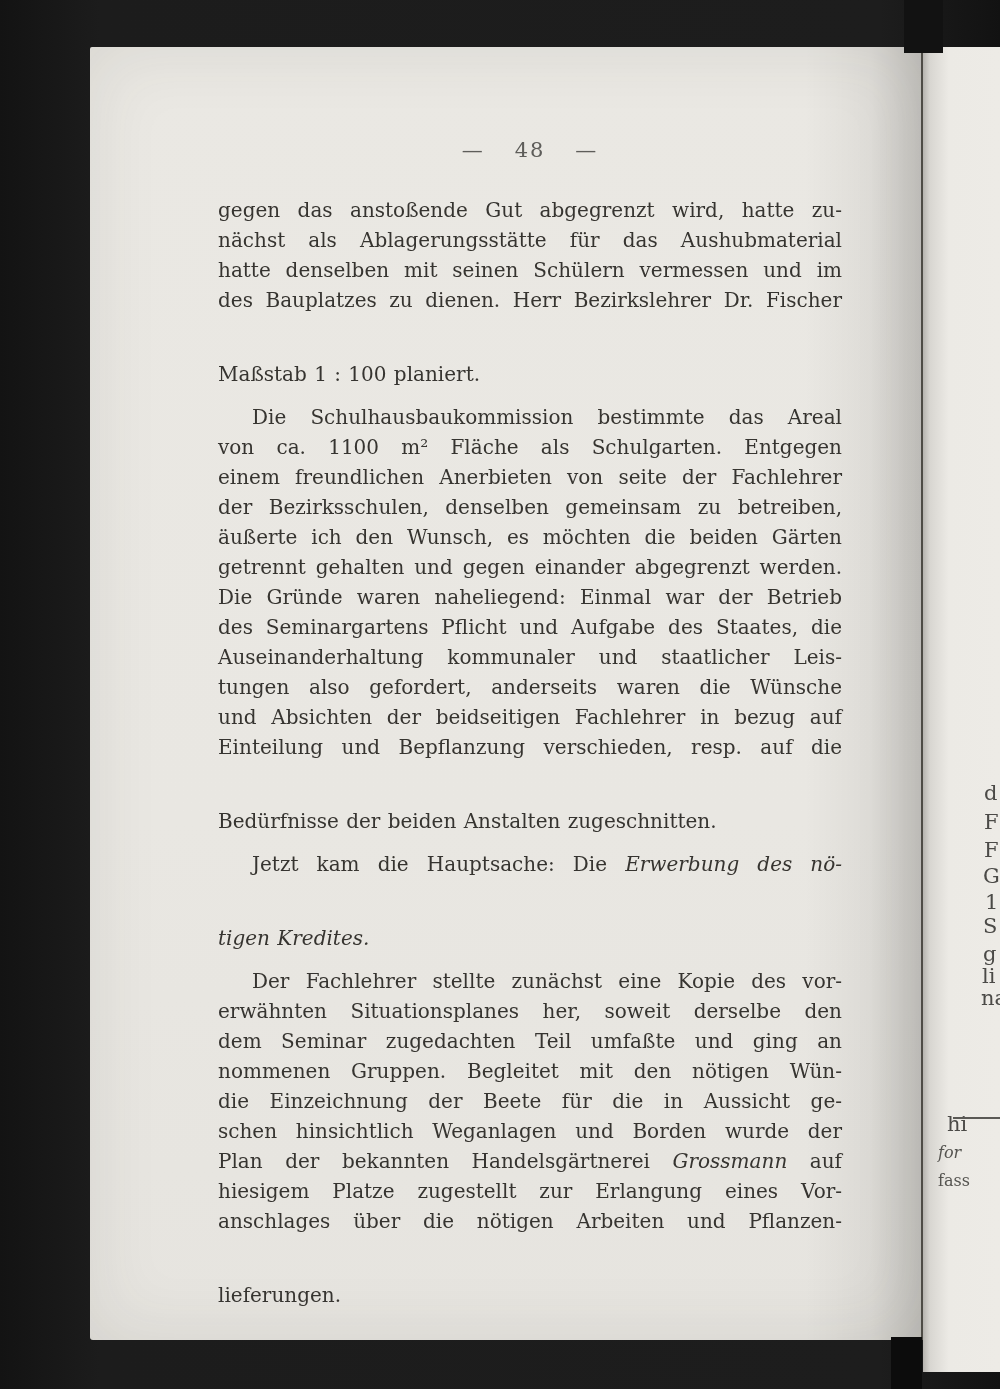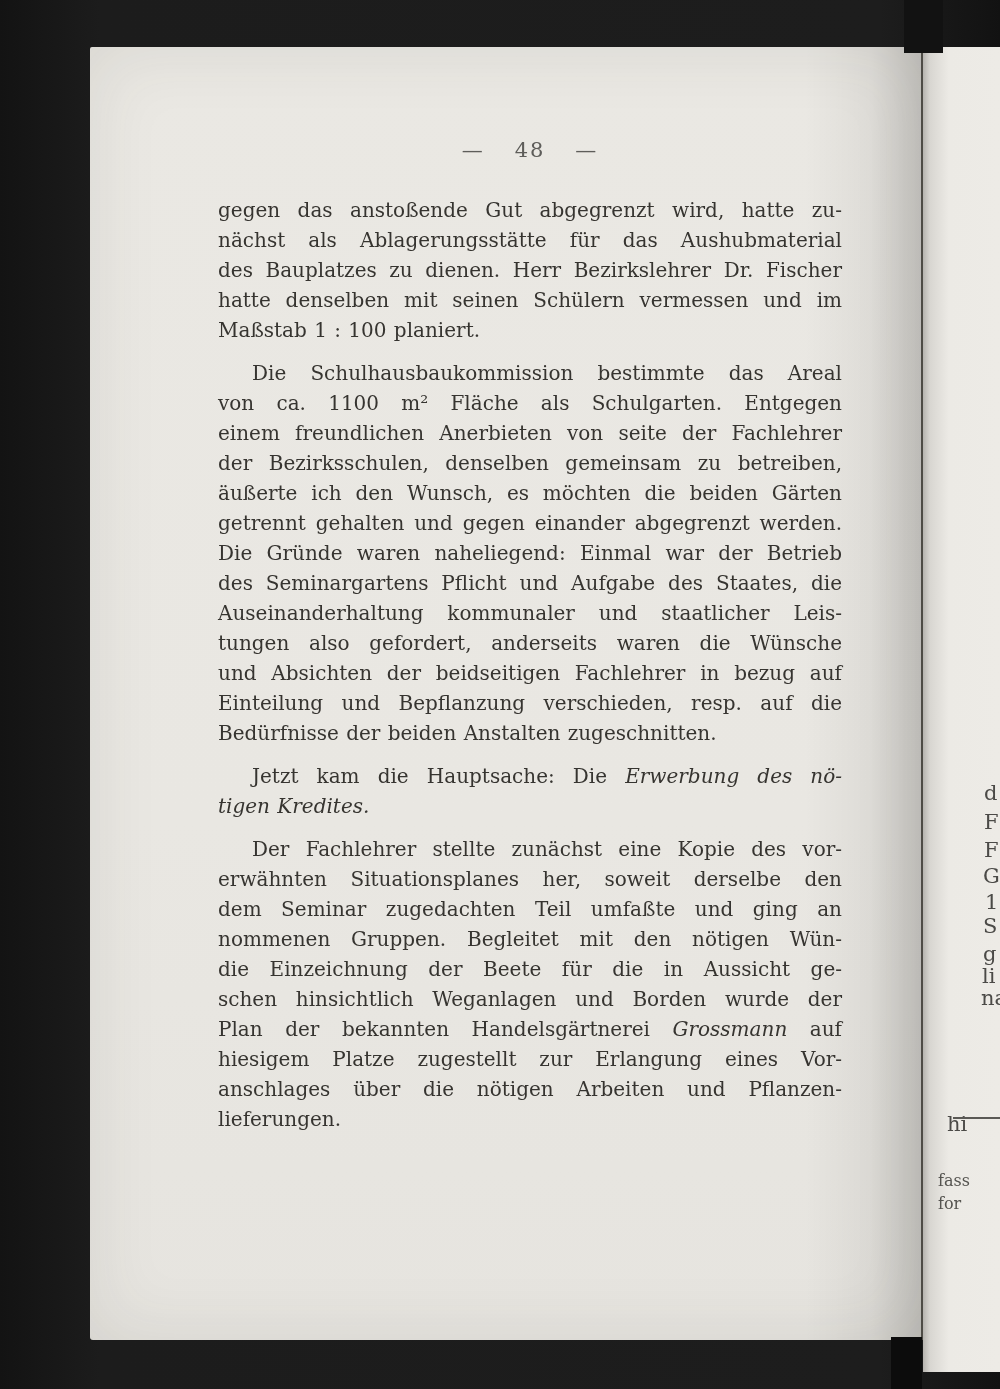--- a/index.html
+++ b/index.html
@@ -85,21 +85,21 @@
   .para { margin: 0 0 0 0; }
   .para + .para { margin-top: 13px; }
   .line {
     font-size: 20px;
     line-height: 30px;
     text-align: justify;
     text-align-last: justify;
     white-space: normal;
     word-spacing: 1px;
   }
-  .line.last { text-align-last: left; }
+  .line.last { text-align-last: left; margin-top: 44px; }
   .line.indent { padding-left: 34px; }
   .it { font-style: italic; }
   
   .frag {
     position: absolute;
     font-size: 21px;
     line-height: 24px;
     color: #4b4a47;
     z-index: 3;
     white-space: nowrap;
@@ -122,22 +122,22 @@
   <div class="page-main">
     <div class="page-number-row">
       <span>—</span>
       <span>48</span>
       <span>—</span>
     </div>
     <div class="text-block">
         <div class="para">
           <div class="line"><span>gegen das anstoßende Gut abgegrenzt wird, hatte zu-</span></div>
           <div class="line"><span>nächst als Ablagerungsstätte für das Aushubmaterial</span></div>
+          <div class="line"><span>hatte denselben mit seinen Schülern vermessen und im</span></div>
           <div class="line"><span>des Bauplatzes zu dienen. Herr Bezirkslehrer Dr. Fischer</span></div>
-          <div class="line"><span>hatte denselben mit seinen Schülern vermessen und im</span></div>
           <div class="line last"><span>Maßstab 1 : 100 planiert.</span></div>
         </div>
         <div class="para">
           <div class="line indent"><span>Die Schulhausbaukommission bestimmte das Areal</span></div>
           <div class="line"><span>von ca. 1100 m² Fläche als Schulgarten. Entgegen</span></div>
           <div class="line"><span>einem freundlichen Anerbieten von seite der Fachlehrer</span></div>
           <div class="line"><span>der Bezirksschulen, denselben gemeinsam zu betreiben,</span></div>
           <div class="line"><span>äußerte ich den Wunsch, es möchten die beiden Gärten</span></div>
           <div class="line"><span>getrennt gehalten und gegen einander abgegrenzt werden.</span></div>
           <div class="line"><span>Die Gründe waren naheliegend: Einmal war der Betrieb</span></div>
@@ -174,18 +174,18 @@
       <span class="frag" style="left: 984px; top: 781px;">d</span>
       <span class="frag" style="left: 984px; top: 810px;">F</span>
       <span class="frag" style="left: 984px; top: 838px;">F</span>
       <span class="frag" style="left: 983px; top: 864px;">G</span>
       <span class="frag" style="left: 985px; top: 890px;">1</span>
       <span class="frag" style="left: 983px; top: 914px;">S</span>
       <span class="frag" style="left: 983px; top: 942px;">g</span>
       <span class="frag" style="left: 982px; top: 964px; text-align: center;">li</span>
       <span class="frag" style="left: 981px; top: 986px;">na</span>
       <span class="frag" style="left: 947px; top: 1112px;">hi</span>
-      <span class="frag small" style="left: 938px; top: 1194px;">for</span>
+      <span class="frag small" style="left: 938px; top: 1143px; font-style: italic;">for</span>
       <span class="frag small" style="left: 938px; top: 1171px;">fass</span>
       <div class="footnote-rule" style="left: 953px; top: 1117px; width: 47px;"></div>
     </div>
 
 </div>
 
 </body></html>

